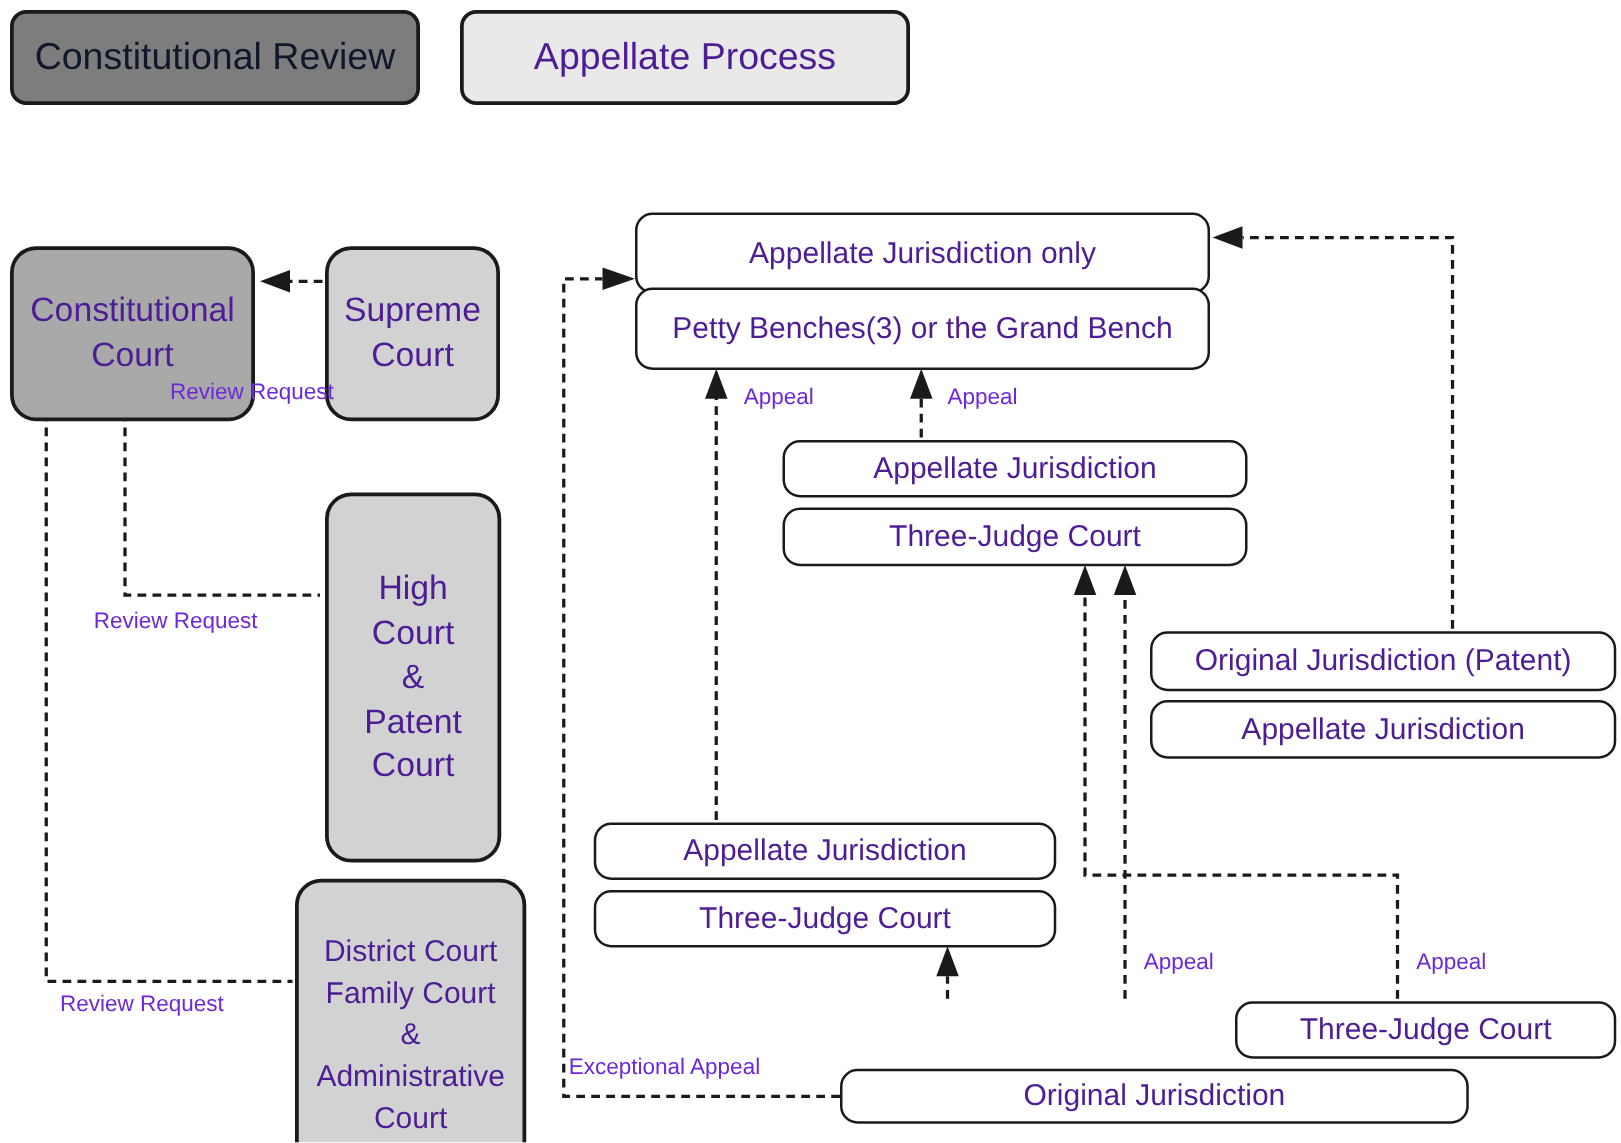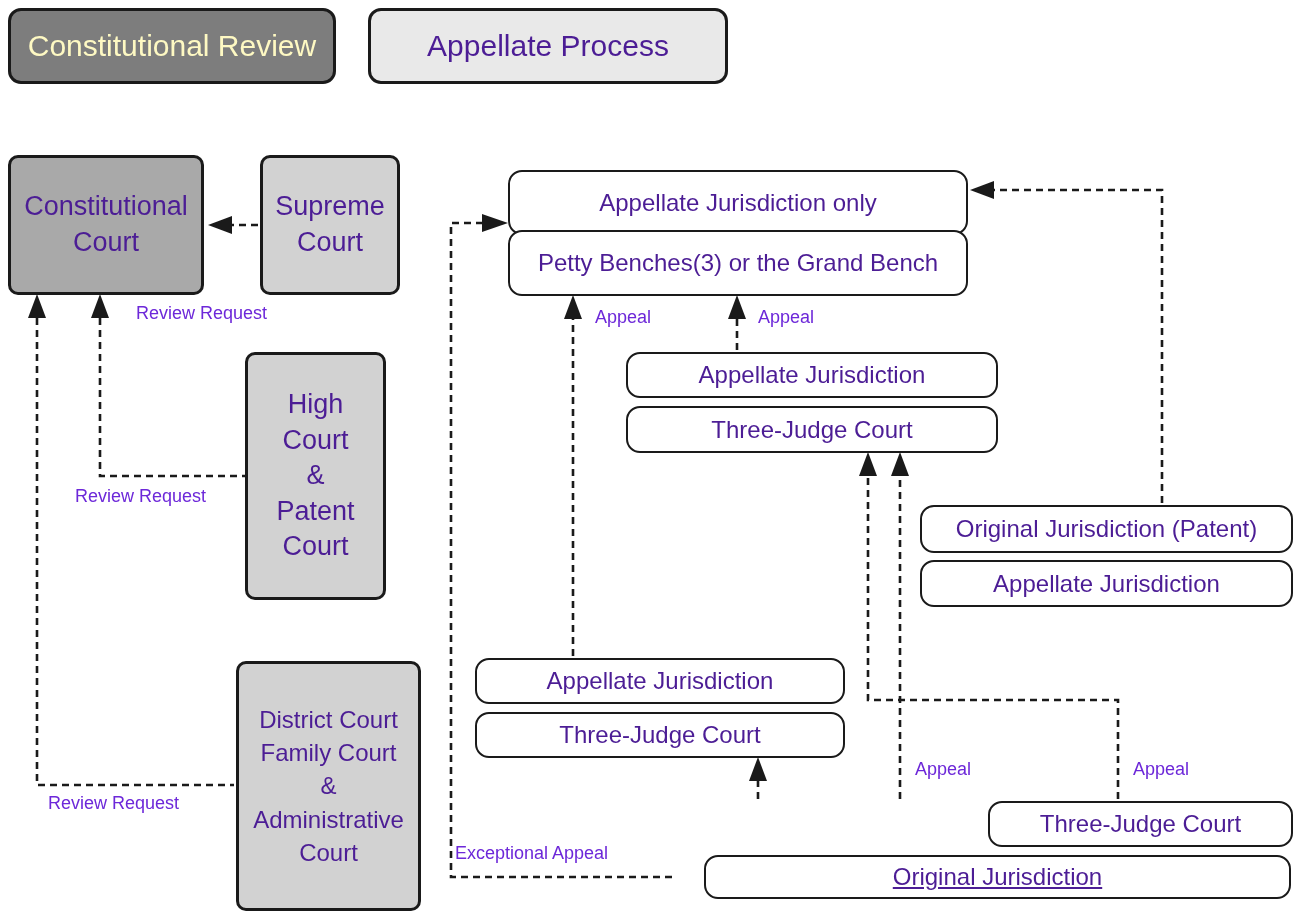--- a/index.html
+++ b/index.html
@@ -29,29 +29,30 @@
     justify-content: center;
     text-align: center;
     color: #4c1d95;
   }
   
   .legend {
     border: 3px solid #1a1a1a;
     border-radius: 13px;
     font-size: 30px;
   }
-  .legend.dark  { background: #7d7d7d; color: #fef9c3; }
+  .legend.dark  { background: #7d7d7d; color: #0f172a; }
   .legend.light { background: #e9e9e9; }
   
   .court {
     border: 3px solid #1a1a1a;
-    border-radius: 10px;
+    border-radius: 21px;
     font-size: 27px;
     line-height: 1.32;
     white-space: pre-line;
+    margin-top: 42px;
   }
   .court.medium { background: #a9a9a9; }
   .court.light  { background: #d2d2d2; }
   .court.small-text { font-size: 24px; line-height: 1.38; }
   
   .wbox {
     border: 2.5px solid #1a1a1a;
     border-radius: 14px;
     background: #ffffff;
     font-size: 24px;
@@ -106,41 +107,41 @@
     </g>
   </svg>
 
   <div class="box legend dark" style="left:8px; top:8px; width:328px; height:76px;">Constitutional Review</div>
   <div class="box legend light" style="left:368px; top:8px; width:360px; height:76px;">Appellate Process</div>
 
   <div class="box court medium" style="left:8px; top:155px; width:196px; height:140px;">Constitutional
 Court</div>
   <div class="box court light" style="left:260px; top:155px; width:140px; height:140px;">Supreme
 Court</div>
-  <div class="box court light" style="left:245px; top:352px; width:141px; height:248px;">High
+  <div class="box court light" style="left:260px; top:352px; width:141px; height:296px;">High
 Court
 &amp;
 Patent
 Court</div>
   <div class="box court light small-text" style="left:236px; top:661px; width:185px; height:250px;">District Court
 Family Court
 &amp;
 Administrative
 Court</div>
 
   <div class="box wbox" style="left:508px; top:170px; width:460px; height:65px;">Appellate Jurisdiction only</div>
   <div class="box wbox" style="left:508px; top:230px; width:460px; height:66px;">Petty Benches(3) or the Grand Bench</div>
   <div class="box wbox" style="left:626px; top:352px; width:372px; height:46px;">Appellate Jurisdiction</div>
   <div class="box wbox" style="left:626px; top:406px; width:372px; height:47px;">Three-Judge Court</div>
   <div class="box wbox" style="left:920px; top:505px; width:373px; height:48px;">Original Jurisdiction (Patent)</div>
   <div class="box wbox" style="left:920px; top:560px; width:373px; height:47px;">Appellate Jurisdiction</div>
   <div class="box wbox" style="left:475px; top:658px; width:370px; height:46px;">Appellate Jurisdiction</div>
   <div class="box wbox" style="left:475px; top:712px; width:370px; height:46px;">Three-Judge Court</div>
   <div class="box wbox" style="left:988px; top:801px; width:305px; height:46px;">Three-Judge Court</div>
-  <div class="box wbox" style="left:704px; top:855px; width:587px; height:44px;text-decoration:underline;">Original Jurisdiction</div>
+  <div class="box wbox" style="left:672px; top:855px; width:503px; height:44px;">Original Jurisdiction</div>
 
   <div class="lbl" style="left:136px; top:303px;">Review Request</div>
   <div class="lbl" style="left:75px; top:486px;">Review Request</div>
   <div class="lbl" style="left:48px; top:793px;">Review Request</div>
   <div class="lbl" style="left:595px; top:307px;">Appeal</div>
   <div class="lbl" style="left:758px; top:307px;">Appeal</div>
   <div class="lbl" style="left:915px; top:759px;">Appeal</div>
   <div class="lbl" style="left:1133px; top:759px;">Appeal</div>
   <div class="lbl" style="left:455px; top:833px;margin-top:10px;">Exceptional Appeal</div>
 

